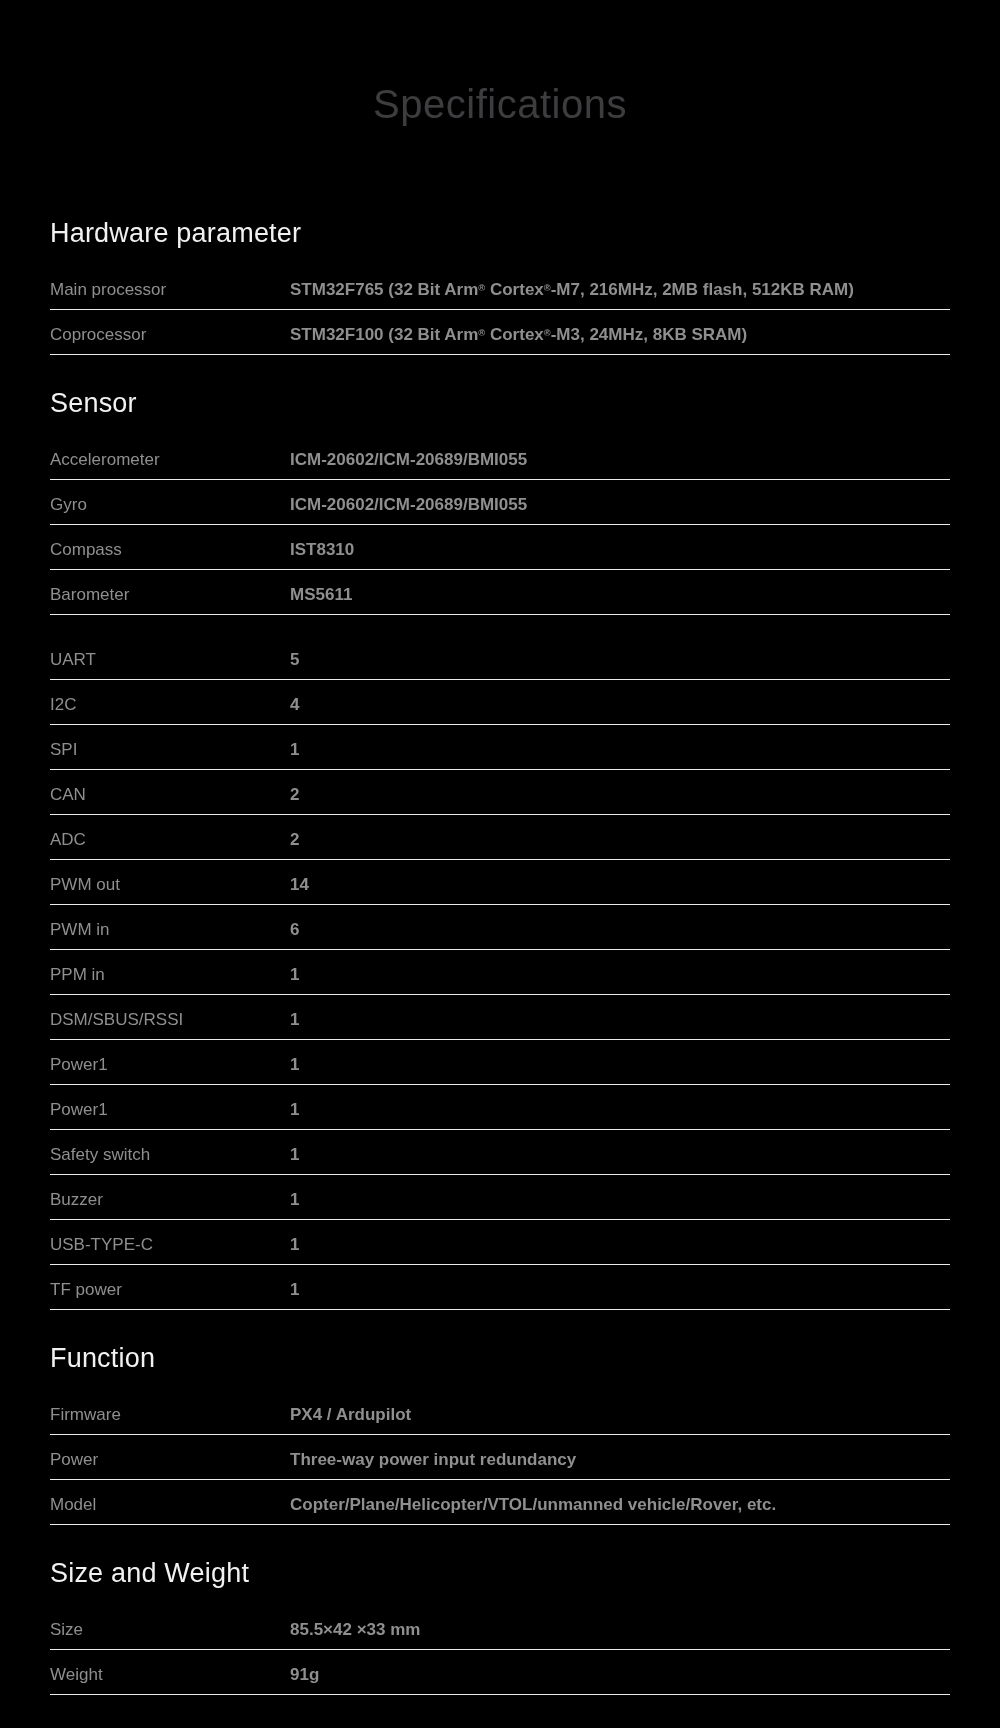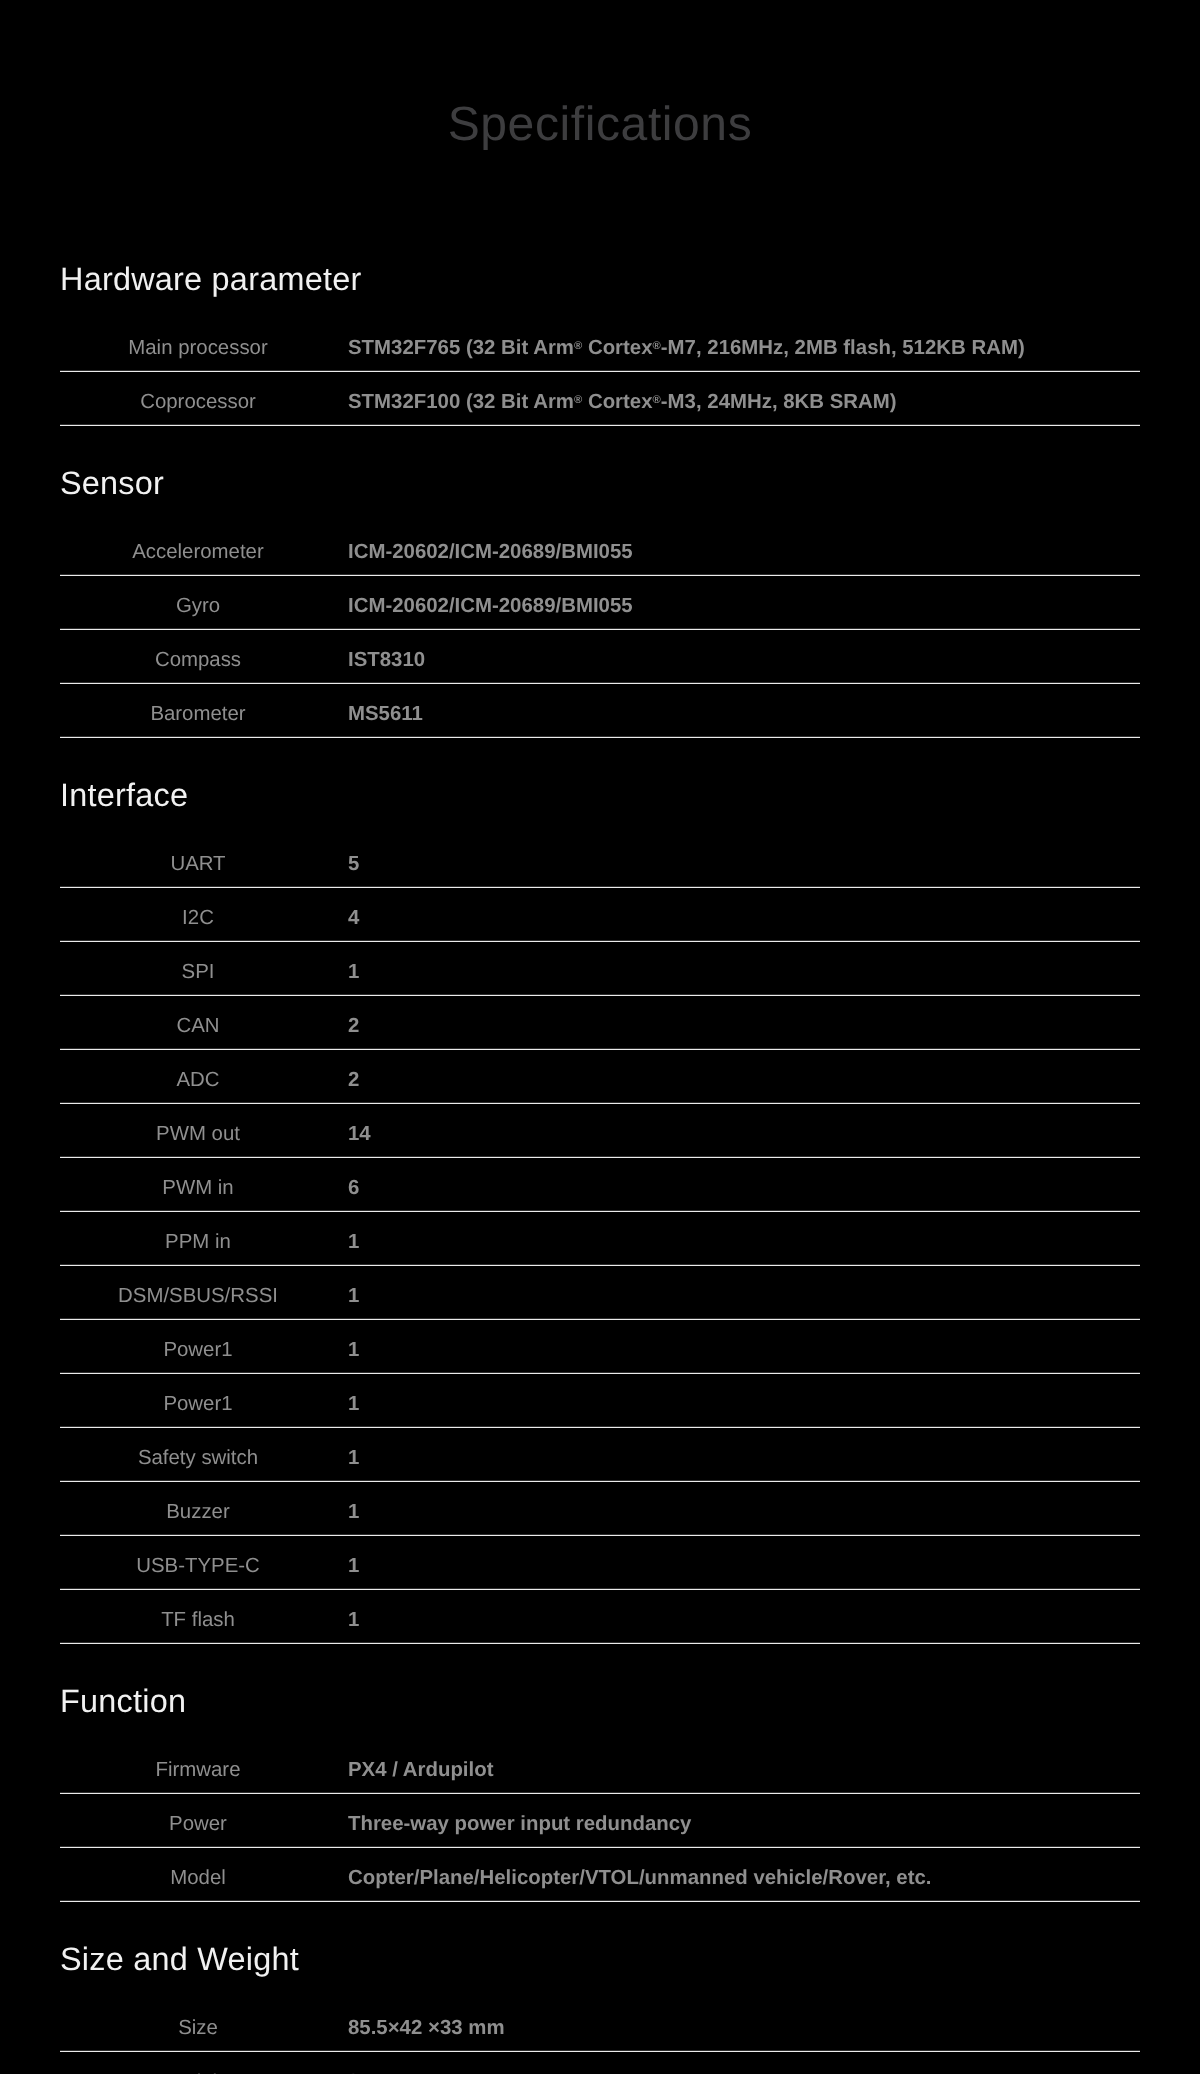--- a/index.html
+++ b/index.html
@@ -53,21 +53,20 @@
     padding:15px 0 10px 0;
     border-bottom:1px solid var(--divider);
     font-size:17px;
     line-height:19px;
     color:var(--row-text);
   }
   .spec-label{
     flex:none;
     width:240px;
     padding-right:10px;
-    text-align:center;
   }
   .spec-value{
     flex:1;
     min-width:0;
     font-weight:bold;
   }
   .spec-value sup{
     font-size:0.55em;
     line-height:0;
     vertical-align:0.45em;
@@ -112,21 +111,20 @@
           <div class="spec-value">IST8310</div>
         </div>
         <div class="spec-row">
           <div class="spec-label">Barometer</div>
           <div class="spec-value">MS5611</div>
         </div>
       </div>
     </section>
 
     <section>
-      <h2 class="section-title">Interface</h2>
       <div class="rows">
         <div class="spec-row">
           <div class="spec-label">UART</div>
           <div class="spec-value">5</div>
         </div>
         <div class="spec-row">
           <div class="spec-label">I2C</div>
           <div class="spec-value">4</div>
         </div>
         <div class="spec-row">
@@ -171,21 +169,21 @@
         </div>
         <div class="spec-row">
           <div class="spec-label">Buzzer</div>
           <div class="spec-value">1</div>
         </div>
         <div class="spec-row">
           <div class="spec-label">USB-TYPE-C</div>
           <div class="spec-value">1</div>
         </div>
         <div class="spec-row">
-          <div class="spec-label">TF flash</div>
+          <div class="spec-label">TF power</div>
           <div class="spec-value">1</div>
         </div>
       </div>
     </section>
 
     <section>
       <h2 class="section-title">Function</h2>
       <div class="rows">
         <div class="spec-row">
           <div class="spec-label">Firmware</div>

